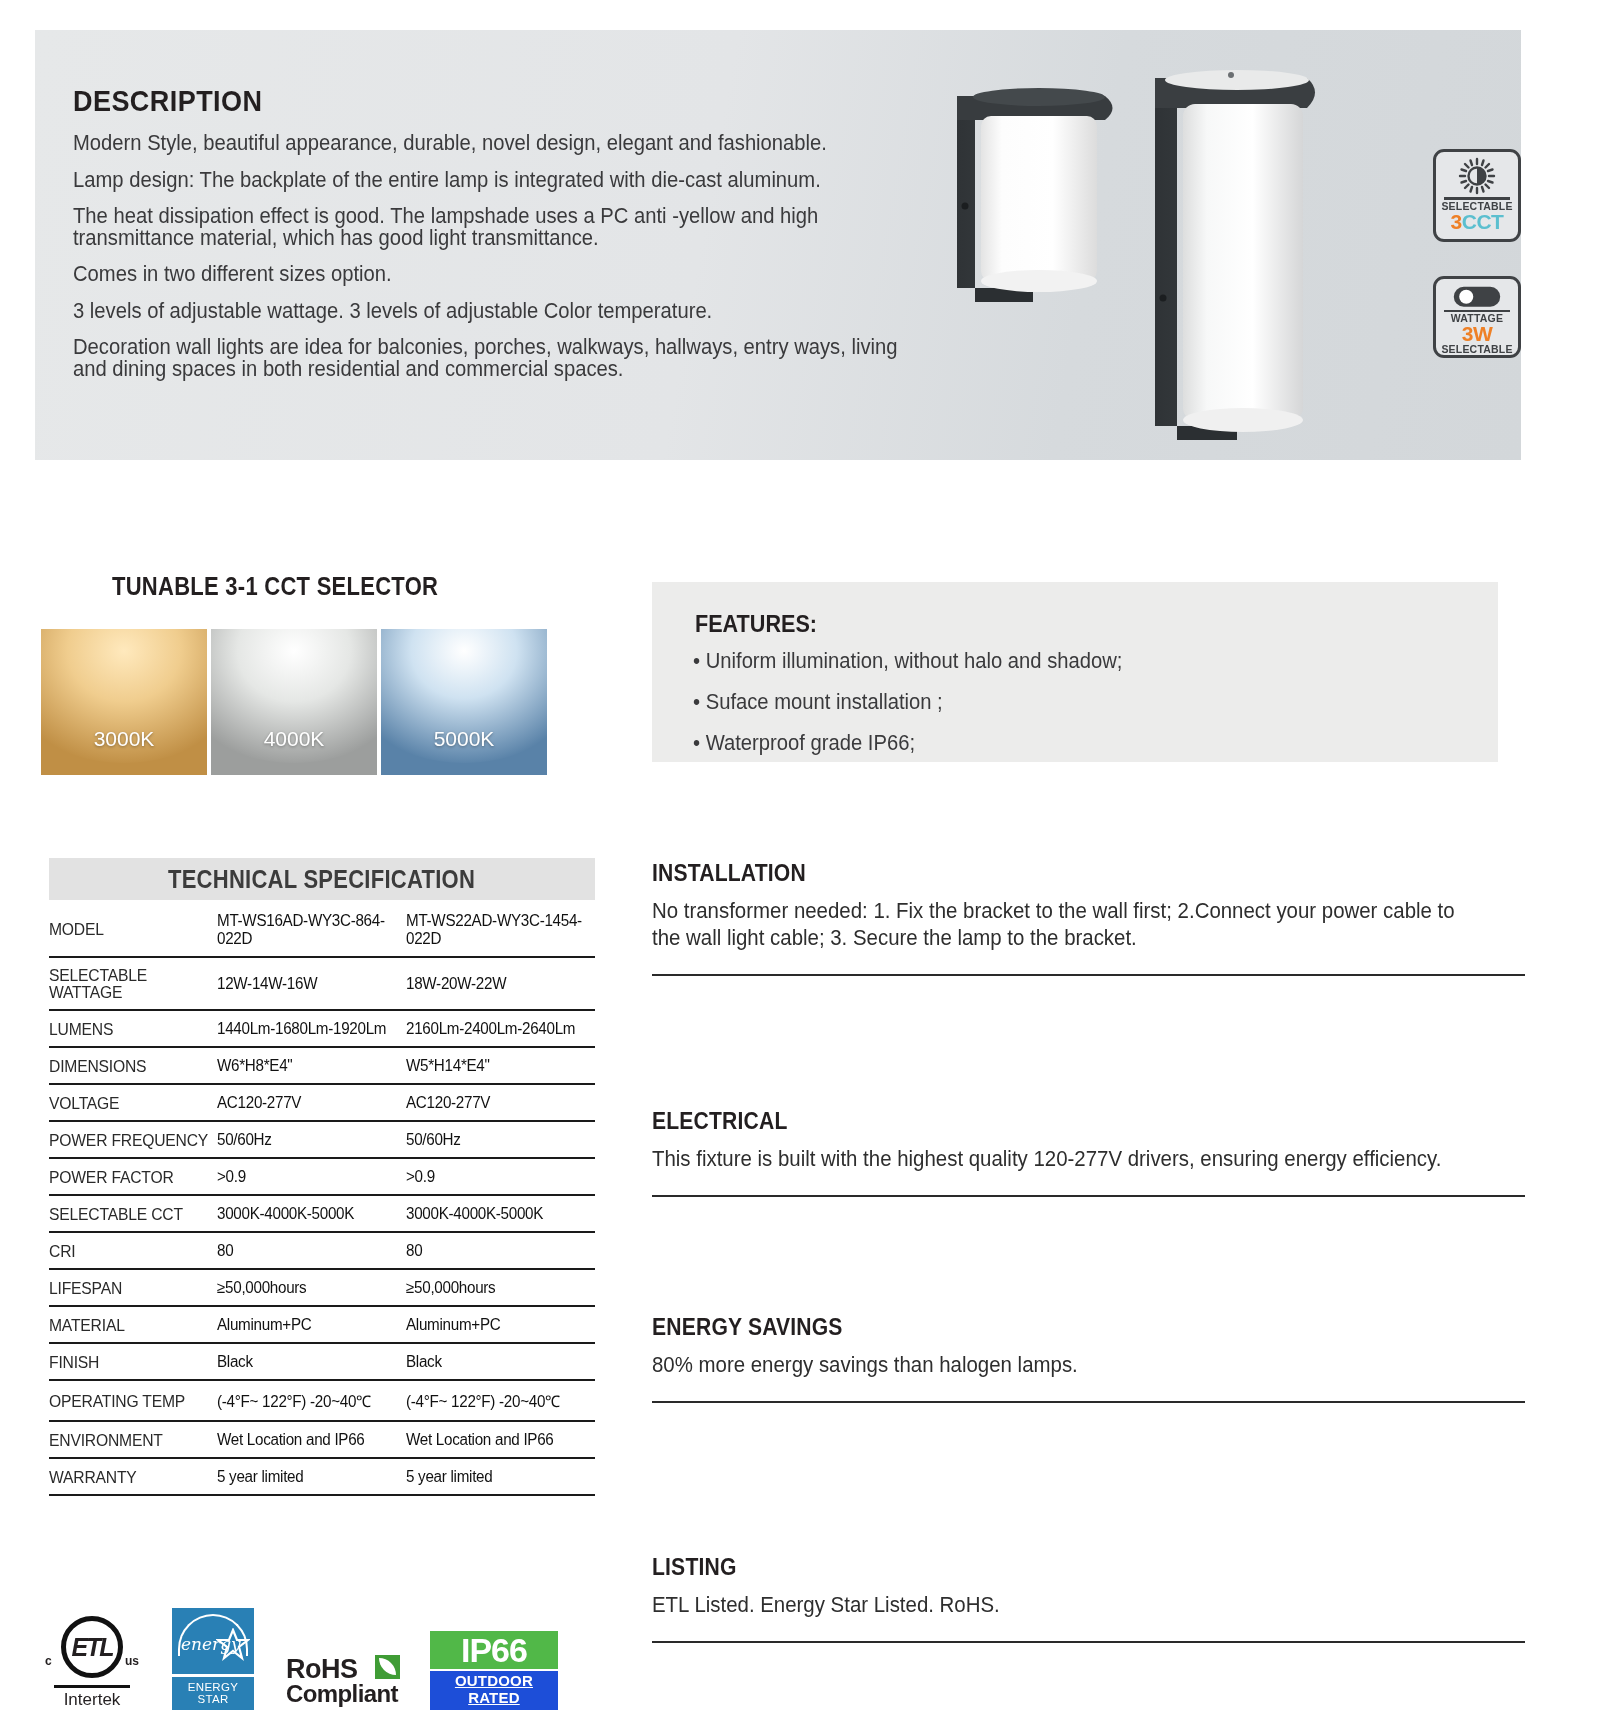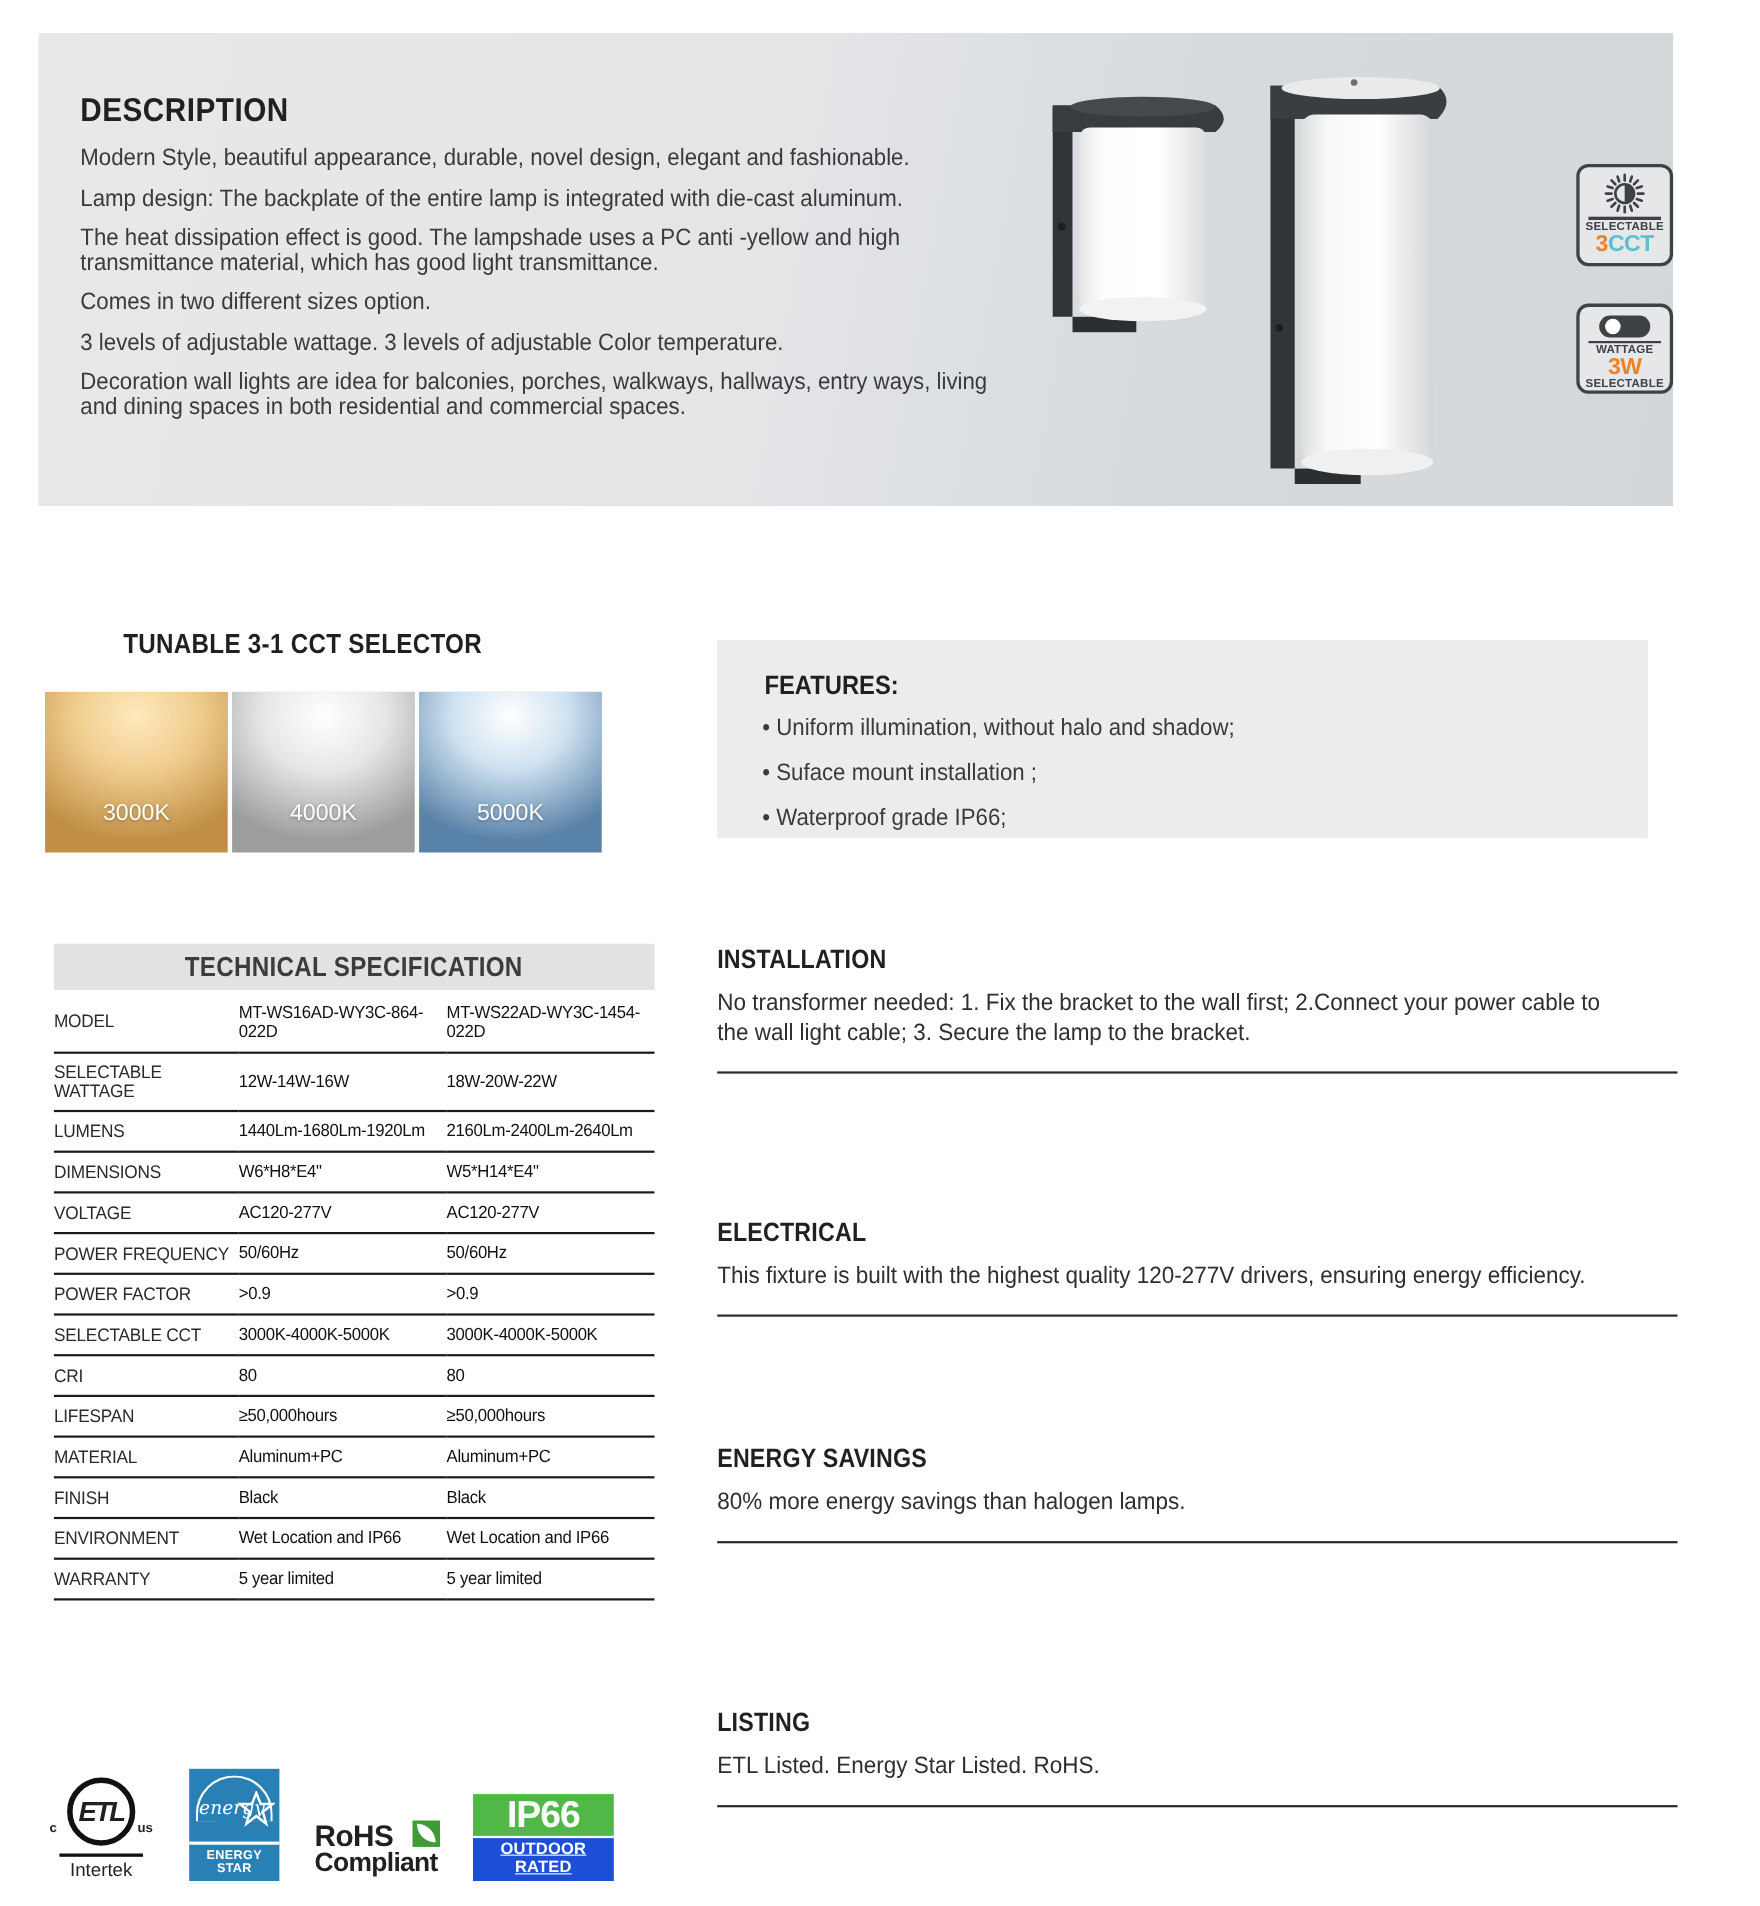--- a/index.html
+++ b/index.html
@@ -154,21 +154,21 @@
     border: 2.5px solid #fff; border-bottom: none;
     border-radius: 36px 36px 0 0;
   }
   .estar-word {
     position: absolute; left: 9px; top: 26px; color: #fff;
     font-family: "DejaVu Serif", serif; font-style: italic; font-size: 17px;
   }
   .estar-star { position: absolute; right: 8px; top: 22px; font-size: 34px; color: #2980b5;
     text-shadow: 0 0 0 #fff; }
   .estar-bottom {
-    background: #2980b5; color: #fff; font-size: 11.5px; font-weight: bold;
+    background: #2980b5; color: #fff; font-size: 11.5px; font-weight: normal;
     text-align: center; padding: 4px 0 5px; letter-spacing: .3px;
     border-top: 3px solid #fff;
   }
   .rohs { position: relative; padding-bottom: 2px; }
   .rohs-l1 { font-size: 27px; font-weight: bold; letter-spacing: -.5px; }
   .rohs-l2 { font-size: 24px; font-weight: bold; letter-spacing: -.6px; margin-top: -5px; }
   .rohs-leaf {
     position: absolute; right: -2px; top: 1px; width: 25px; height: 24px;
     background: #3f9c35;
   }
@@ -384,20 +384,25 @@
           <td class="k"><span>MATERIAL</span></td>
           <td class="v"><span>Aluminum+PC</span></td>
           <td class="v"><span>Aluminum+PC</span></td>
         </tr>
       <tr>
           <td class="k"><span>FINISH</span></td>
           <td class="v"><span>Black</span></td>
           <td class="v"><span>Black</span></td>
         </tr>
       <tr>
+          <td class="k"><span>OPERATING TEMP</span></td>
+          <td class="v"><span>(-4°F~ 122°F) -20~40℃</span></td>
+          <td class="v"><span>(-4°F~ 122°F) -20~40℃</span></td>
+        </tr>
+      <tr>
           <td class="k"><span>ENVIRONMENT</span></td>
           <td class="v"><span>Wet Location and IP66</span></td>
           <td class="v"><span>Wet Location and IP66</span></td>
         </tr>
       <tr>
           <td class="k"><span>WARRANTY</span></td>
           <td class="v"><span>5 year limited</span></td>
           <td class="v"><span>5 year limited</span></td>
         </tr>
     </tbody>

